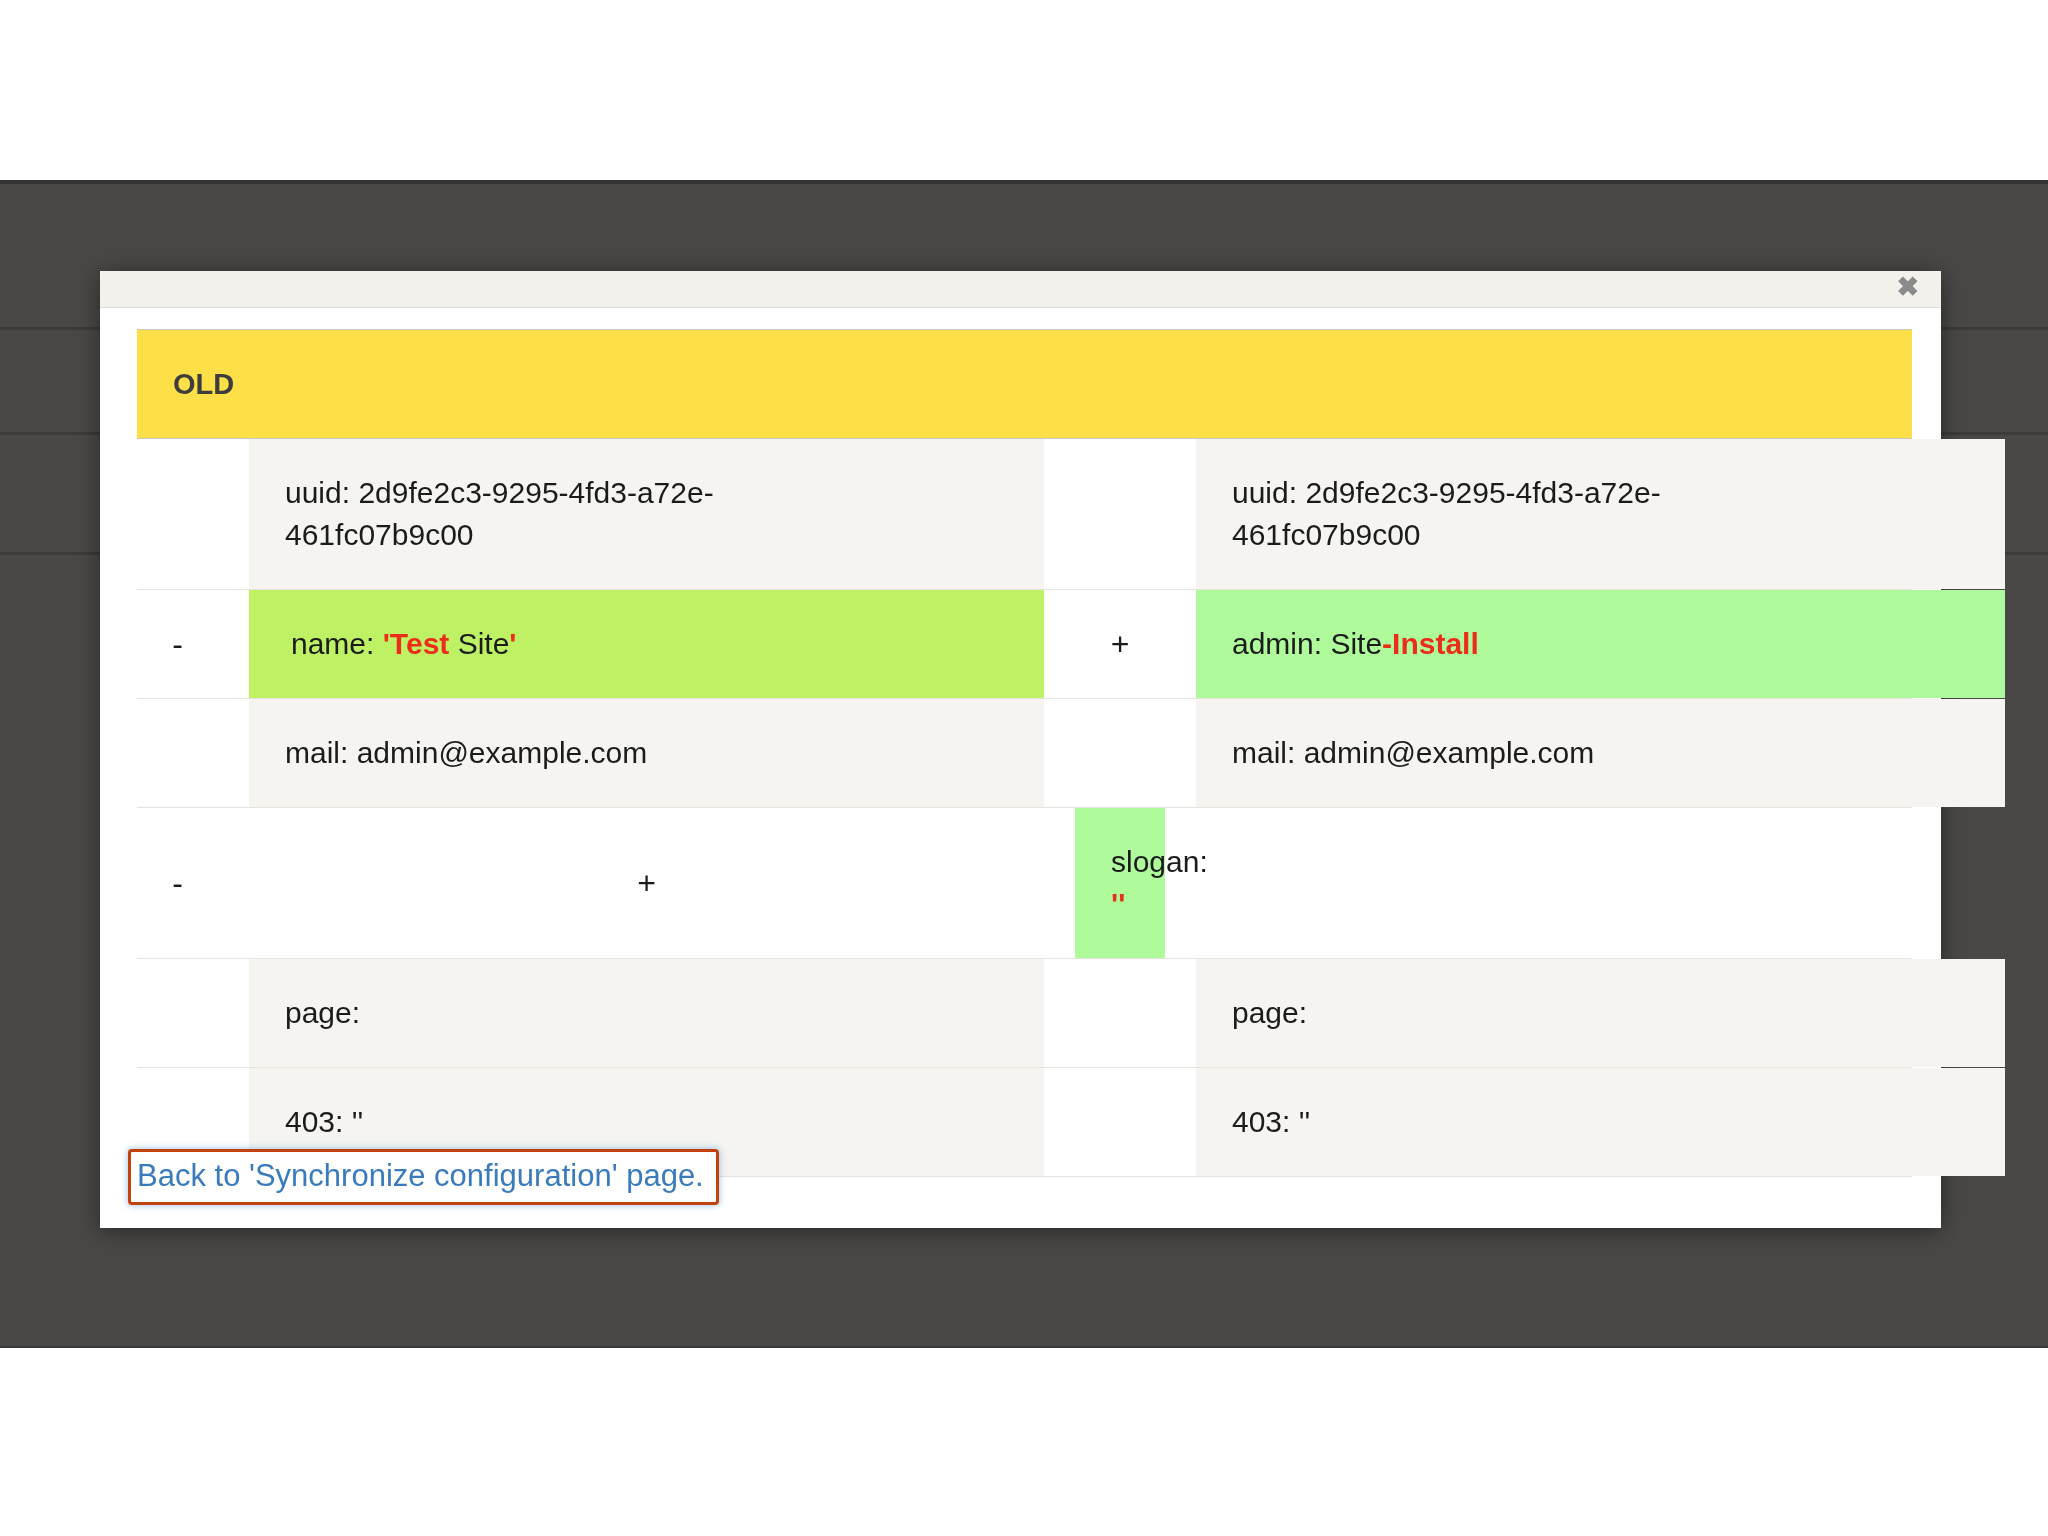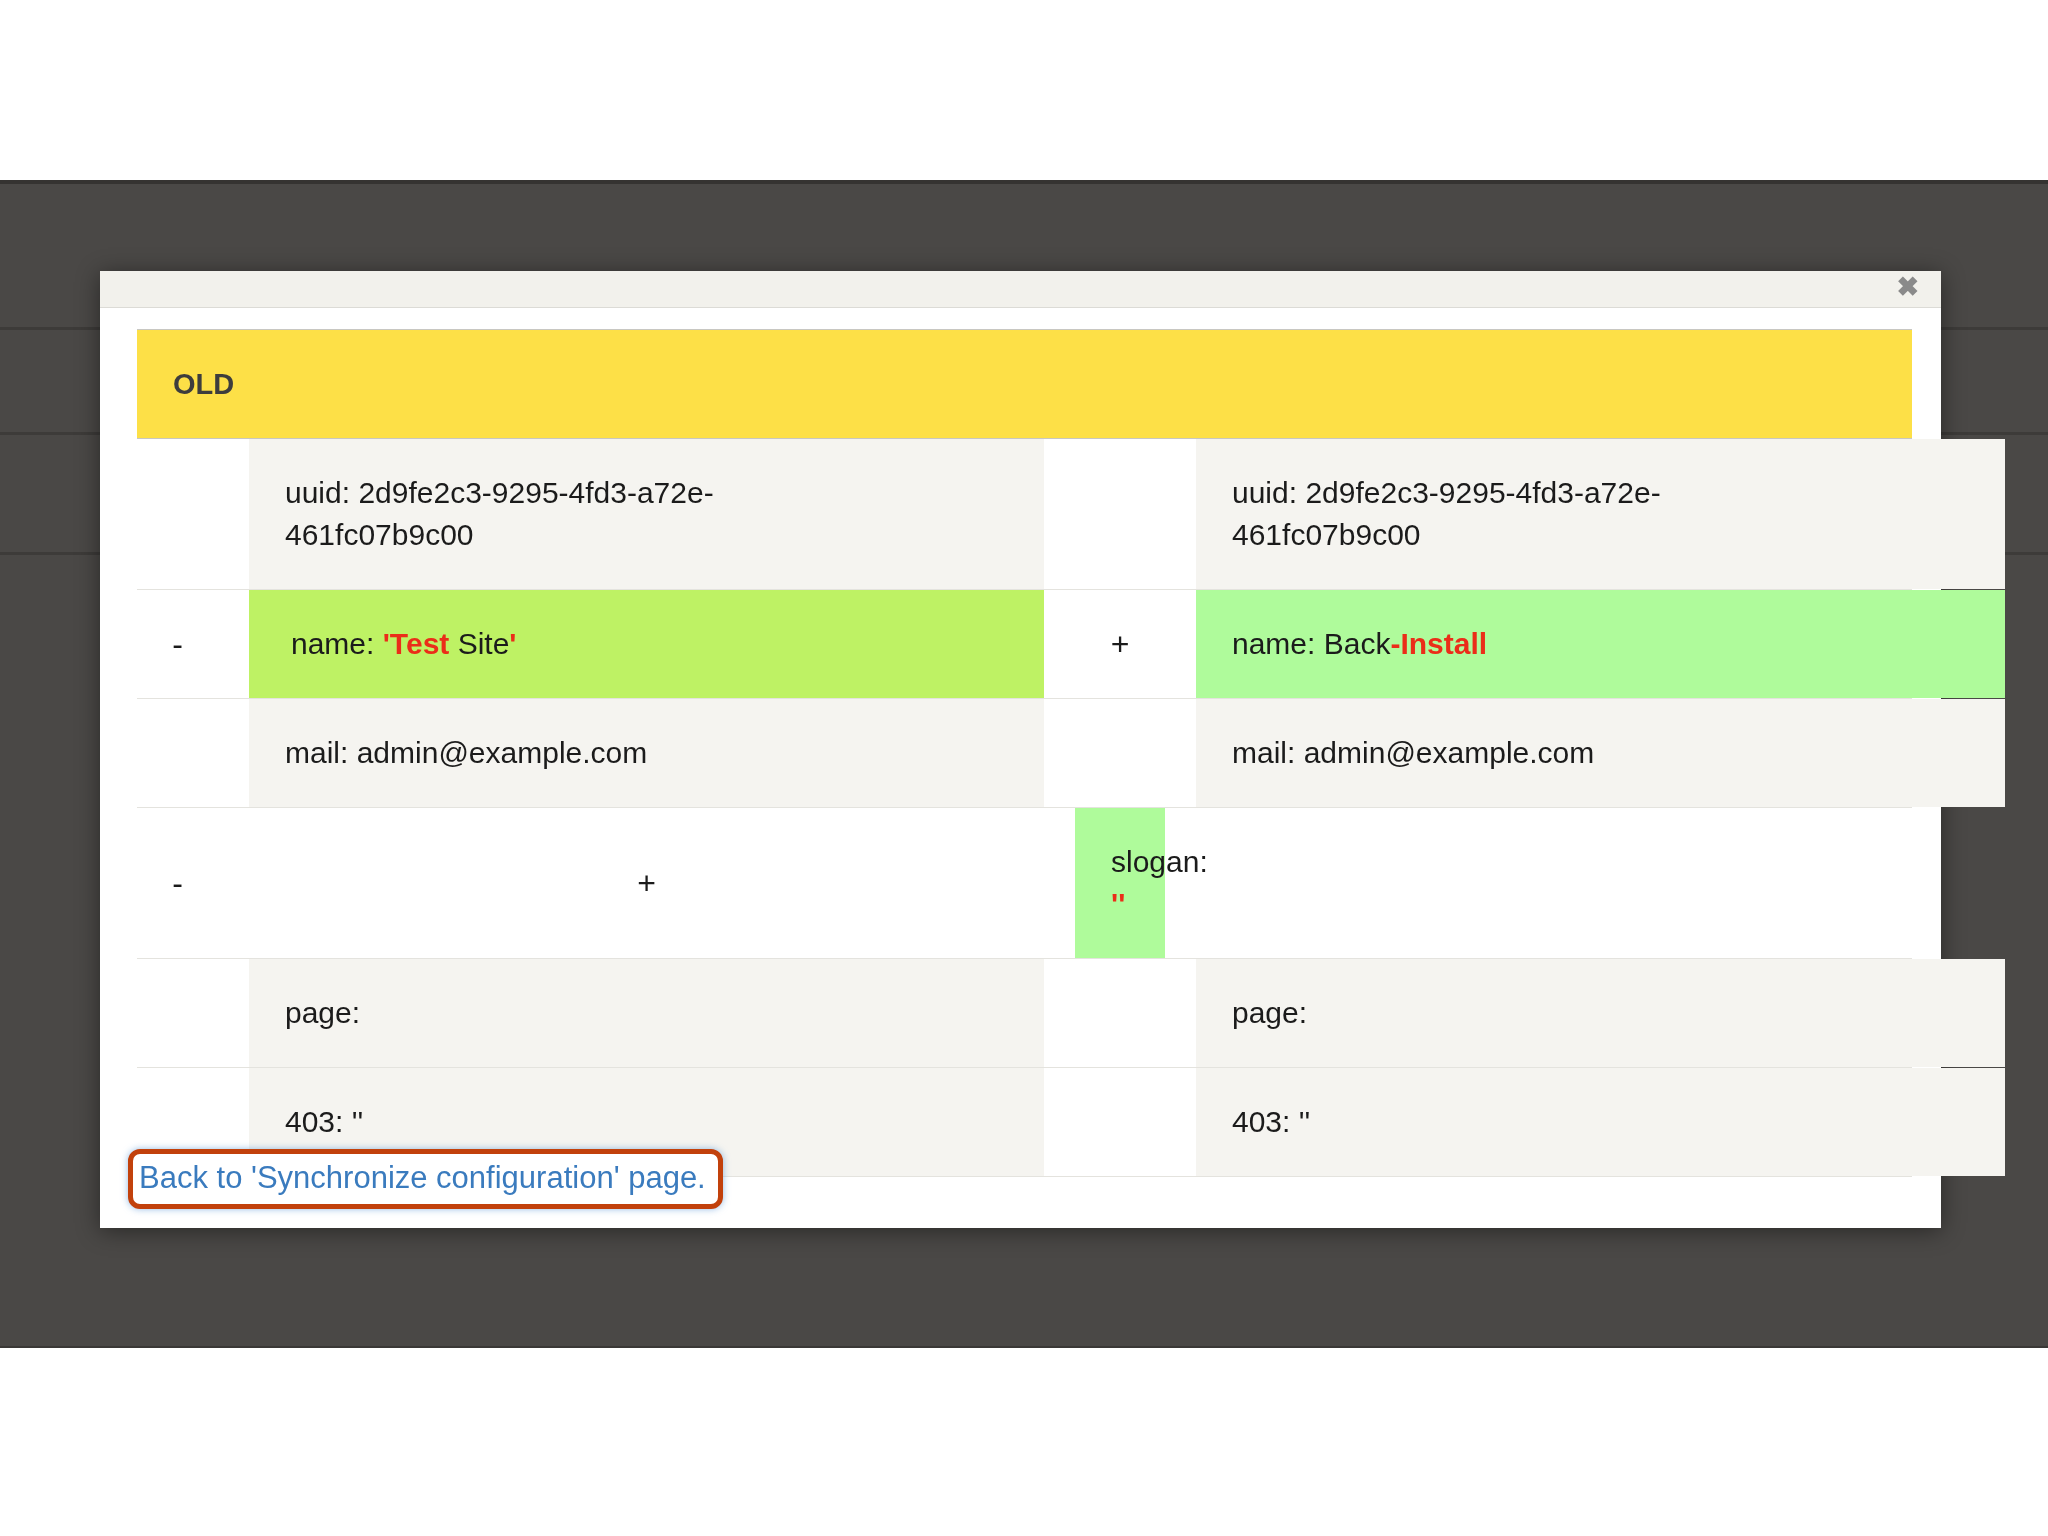--- a/index.html
+++ b/index.html
@@ -109,22 +109,22 @@
     position: absolute;
     left: 28px; top: 878px;
   }
   .back-link {
     display: inline-block;
     font-size: 31px;
     line-height: 36px;
     color: #3a7bbe;
     text-decoration: none;
     padding: 6px 12px 8px 6px;
-    border: 5px solid #c2410c;
-    border-radius: 12px;
+    border: 3px solid #c2410c;
+    border-radius: 4px;
     box-shadow: 0 0 7px rgba(90, 150, 215, 0.65);
     background: #ffffff;
   }
 </style>
 </head>
 <body>
 
 <div>
 
   <div class="overlay">
@@ -162,21 +162,21 @@
             <div class="sign-cell">
               <span>-</span>
             </div>
             <div class="val-cell old-side changed">
               <span class="line"><span>name: </span><span class="diff-red">'Test</span><span> Site</span><span class="diff-red">'</span></span>
             </div>
             <div class="sign-cell">
               <span>+</span>
             </div>
             <div class="val-cell new-side changed">
-              <span class="line"><span>name: Back</span><span class="diff-red">-Install</span></span>
+              <span class="line"><span>admin: Site</span><span class="diff-red">-Install</span></span>
             </div>
           </div>
           <div class="diff-row">
             <div class="sign-cell"></div>
             <div class="val-cell old-side">
               <span class="line"><span>mail: admin@example.com</span></span>
             </div>
             <div class="sign-cell"></div>
             <div class="val-cell new-side">
               <span class="line"><span>mail: admin@example.com</span></span>

